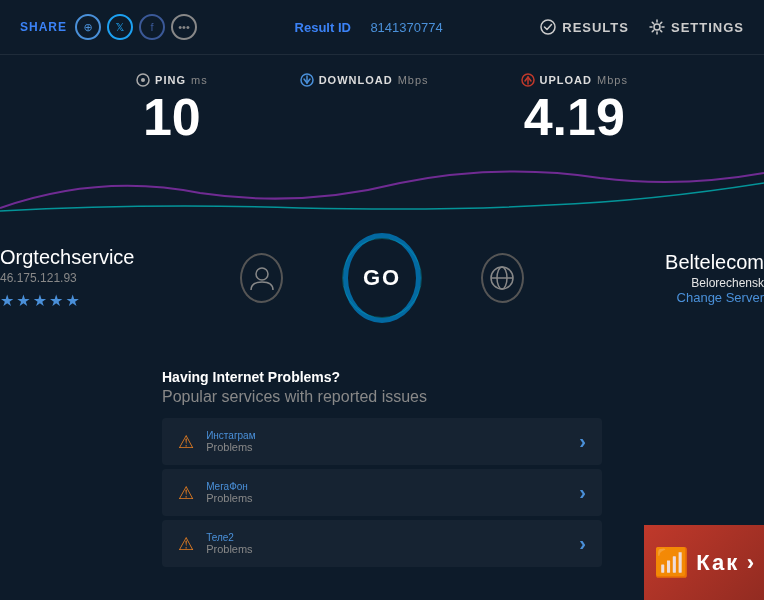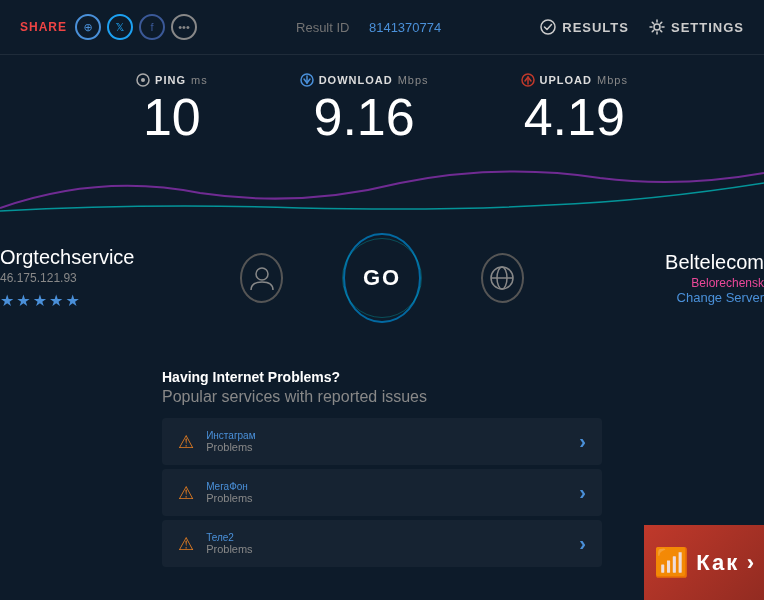--- a/index.html
+++ b/index.html
@@ -22,21 +22,21 @@
       border-bottom: 1px solid rgba(255,255,255,0.08);
     }
     .share-section {
       display: flex;
       align-items: center;
       gap: 8px;
     }
     .share-label {
       font-size: 12px;
       font-weight: 600;
-      color: #ef4444;
+      color: #3b82f6;
       letter-spacing: 1px;
     }
     .share-icons {
       display: flex;
       gap: 6px;
     }
     .share-icon-circle {
       width: 26px;
       height: 26px;
       border-radius: 50%;
@@ -87,21 +87,21 @@
       font-size: 11px;
       font-weight: 700;
       letter-spacing: 1px;
       color: #aaa;
       margin-bottom: 4px;
     }
     .stat-label-name { color: #ddd; }
     .stat-label-unit { color: #888; font-weight: 400; }
     .stat-value {
       font-size: 52px;
-      font-weight: 400;
+      font-weight: 700;
       color: #fff;
       line-height: 1;
     }
 
     
     .wave-area {
       position: relative;
       height: 60px;
       overflow: hidden;
       margin: 0 0 10px;
@@ -130,21 +130,21 @@
       color: #fff;
       margin-bottom: 2px;
     }
     .isp-ip {
       font-size: 12px;
       color: #888;
       margin-bottom: 6px;
     }
     .isp-location {
       font-size: 12px;
-      color: #ec4899;
+      color: #e5e5e5;
       margin-bottom: 0;
     }
     .stars {
       color: #4a90d9;
       font-size: 16px;
       letter-spacing: 2px;
     }
     .change-server {
       font-size: 13px;
       color: #4a90d9;
@@ -171,21 +171,21 @@
       align-items: center;
       justify-content: center;
       color: #888;
     }
 
     
     .go-button {
       width: 90px;
       height: 90px;
       border-radius: 50%;
-      border: 2px solid #0369a1;
+      border: 5px solid #0369a1;
       display: flex;
       align-items: center;
       justify-content: center;
       cursor: pointer;
       position: relative;
     }
     .go-button::before {
       content: '';
       position: absolute;
       width: 78px;
@@ -306,21 +306,21 @@
   <div class="share-section">
     <span class="share-label">SHARE</span>
     <div class="share-icons">
       <div class="share-icon-circle" title="Ookla">⊕</div>
       <div class="share-icon-circle twitter" title="Twitter">𝕏</div>
       <div class="share-icon-circle facebook" title="Facebook">f</div>
       <div class="share-icon-circle more" title="More">•••</div>
     </div>
   </div>
   <div>
-    <span style="font-size:13px;color:#737373;">Result ID</span>
+    <span style="font-size:13px;color:#3b82f6;font-weight:bold;">Result ID</span>
     <span style="font-size:13px;color:#4a90d9;margin-left:15px;">8141370774</span>
   </div>
   <div class="header-right">
     <div class="header-btn">
       <svg viewBox="0 0 16 16" fill="none" stroke="#ccc" stroke-width="1.5">
         <circle cx="8" cy="8" r="7"></circle>
         <polyline points="4.5,8 7,10.5 11.5,5.5" stroke-linecap="round" stroke-linejoin="round"></polyline>
       </svg>
       <span>RESULTS</span>
     </div>
@@ -349,21 +349,20 @@
   <div class="stat-item">
     <div class="stat-label">
       <svg width="14" height="14" viewBox="0 0 14 14">
         <circle cx="7" cy="7" r="6" stroke="#4a90d9" stroke-width="1.5" fill="none"></circle>
         <polyline points="4,6 7,10 10,6" stroke="#4a90d9" stroke-width="1.5" fill="none" stroke-linecap="round"></polyline>
         <line x1="7" y1="3" x2="7" y2="10" stroke="#4a90d9" stroke-width="1.5" stroke-linecap="round"></line>
       </svg>
       <span class="stat-label-name">DOWNLOAD</span>
       <span class="stat-label-unit">Mbps</span>
     </div>
-    <div class="stat-value">9.16</div>
   </div>
   <div class="stat-item">
     <div class="stat-label">
       <svg width="14" height="14" viewBox="0 0 14 14">
         <circle cx="7" cy="7" r="6" stroke="#c0392b" stroke-width="1.5" fill="none"></circle>
         <polyline points="4,8 7,4 10,8" stroke="#c0392b" stroke-width="1.5" fill="none" stroke-linecap="round"></polyline>
         <line x1="7" y1="4" x2="7" y2="11" stroke="#c0392b" stroke-width="1.5" stroke-linecap="round"></line>
       </svg>
       <span class="stat-label-name">UPLOAD</span>
       <span class="stat-label-unit">Mbps</span>

